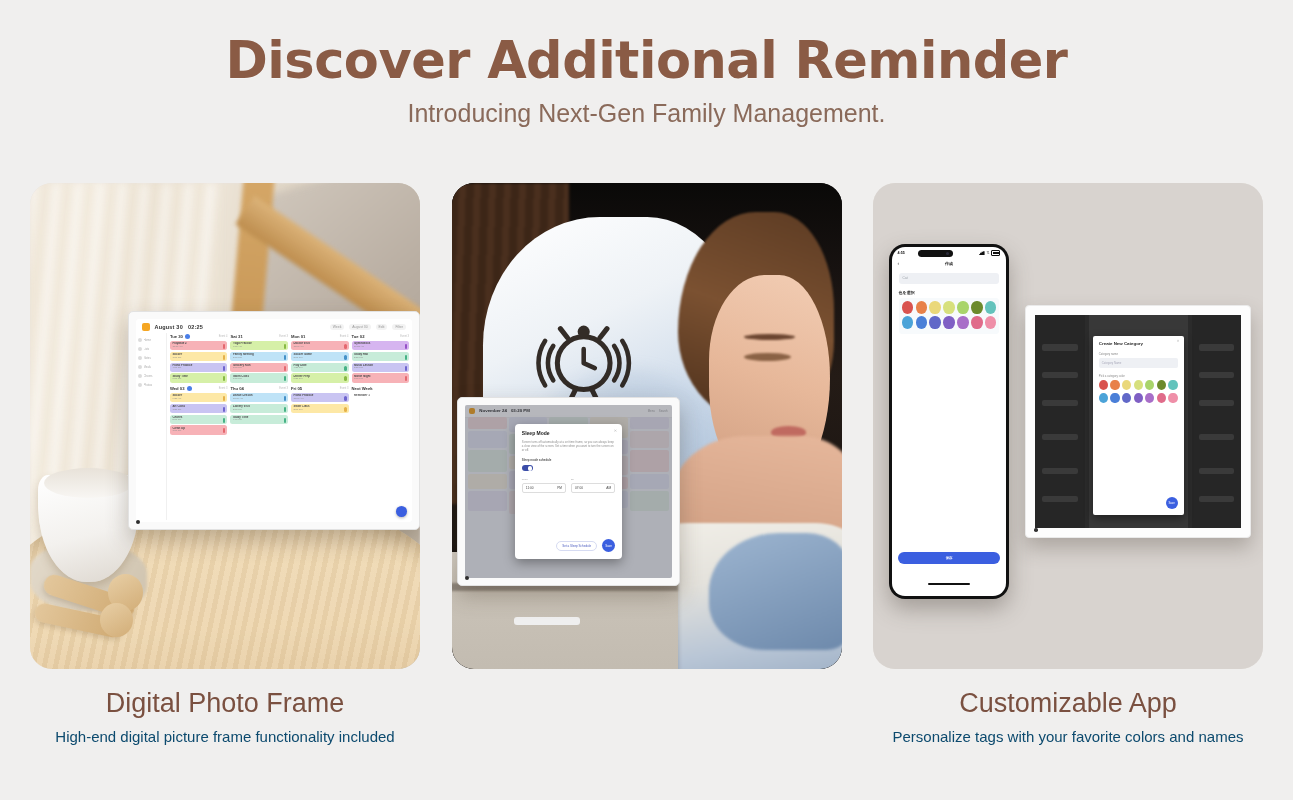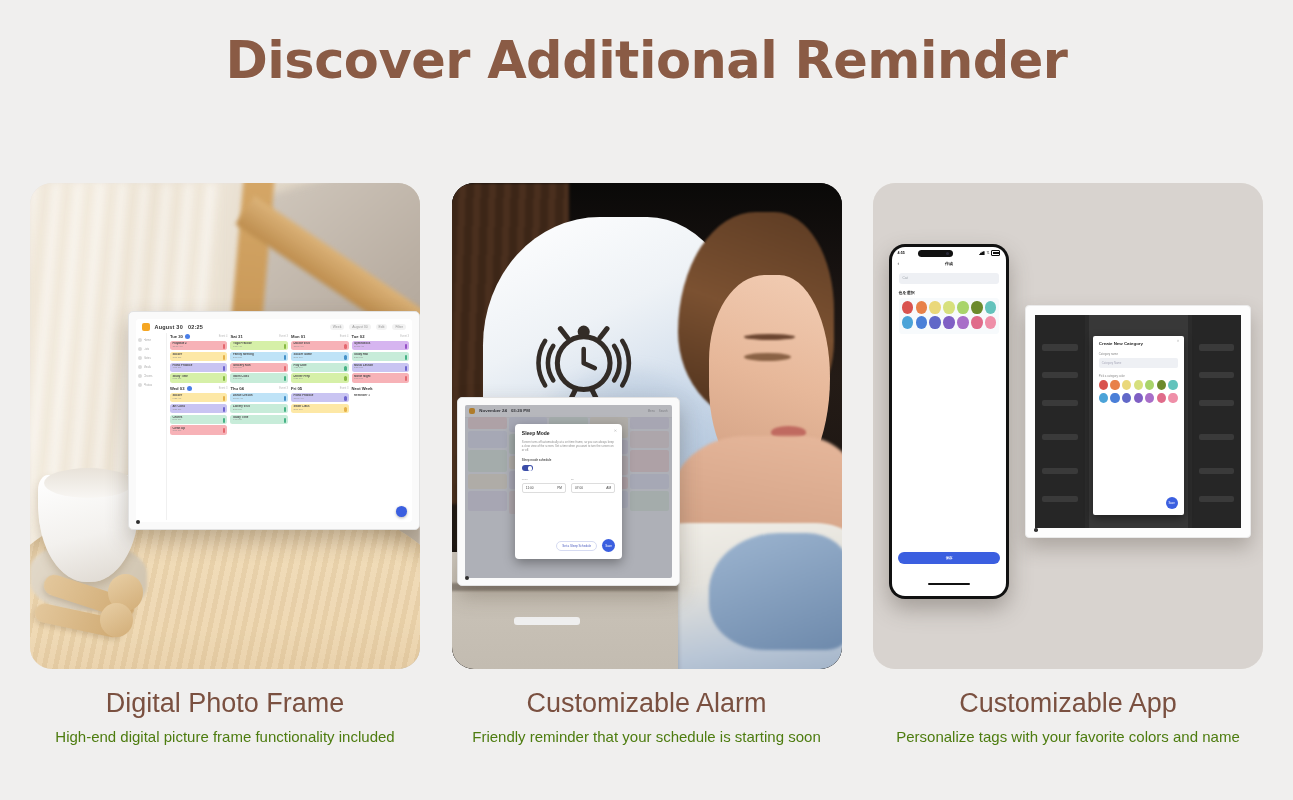--- a/index.html
+++ b/index.html
@@ -65,21 +65,21 @@
     font-family: "Liberation Sans", sans-serif;
     font-size: 27px;
     color: #7a5040;
     margin: 0;
     line-height: 1.1;
     font-weight: normal;
   }
   .card-desc {
     font-family: "Liberation Sans", sans-serif;
     font-size: 15px;
-    color: #4d7c0f;
+    color: #0c4a6e;
     margin: 9px 0 0 0;
     line-height: 1.2;
   }
 
   
   .scene1 { position: absolute; inset: 0; }
   .s1-wallbg {
     position: absolute; inset: 0;
     background:
       linear-gradient(100deg,
@@ -419,20 +419,21 @@
              border-radius:50%; background:#3b5fe0; color:#fff; font-size:2.8px;
              display:flex; align-items:center; justify-content:center; }
   .s3-framedot { position:absolute; left:8px; bottom:5px; width:3.5px; height:3.5px;
                  border-radius:50%; background:#333; }
 </style>
 </head>
 <body>
 
 <div class="header">
   <h1 class="page-title">Discover Additional Reminder</h1>
+  <p class="page-subtitle">Introducing Next-Gen Family Management.</p>
 </div>
 
 <div class="cards">
 
   <div class="card">
     <div class="card-media">
       <div class="scene1">
         <div class="s1-wallbg"></div>
         <div class="s1-curtain"></div>
         <div class="s1-chairback"></div>
@@ -798,24 +799,20 @@
                   <div class="sl-btn-ghost">Set a Sleep Schedule</div>
                   <div class="sl-btn-primary">Save</div>
                 </div>
               </div>
             </div>
           </div>
           <div class="frame-dot"></div>
         </div>
       </div>
     </div>
-    <div class="card-caption">
-      <p class="card-title">Customizable Alarm</p>
-      <p class="card-desc">Friendly reminder that your schedule is starting soon</p>
-    </div>
   </div>
 
   <div class="card">
     <div class="card-media">
       <div class="scene3">
 
         <div class="s3-phone">
           <div class="s3-phone-screen">
             <div class="ph-status">
               <div class="ph-time">4:55</div>
@@ -904,17 +901,17 @@
                 </div>
               <div class="s3-mbtn">Save</div>
             </div>
           </div>
           <div class="s3-framedot"></div>
         </div>
       </div>
     </div>
     <div class="card-caption">
       <p class="card-title">Customizable App</p>
-      <p class="card-desc">Personalize tags with your favorite colors and name</p>
+      <p class="card-desc">Personalize tags with your favorite colors and names</p>
     </div>
   </div>
 
 </div>
 
 </body></html>

